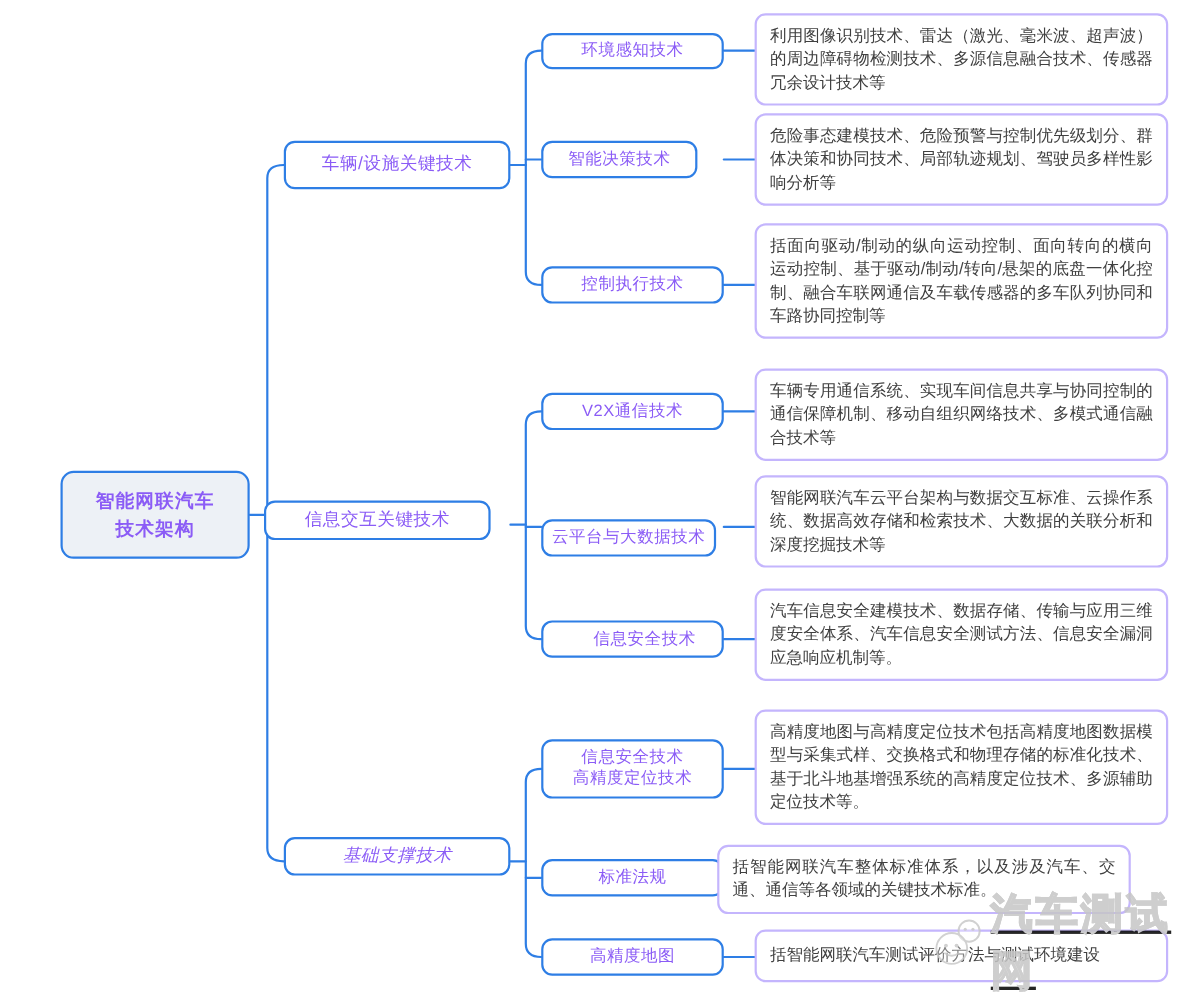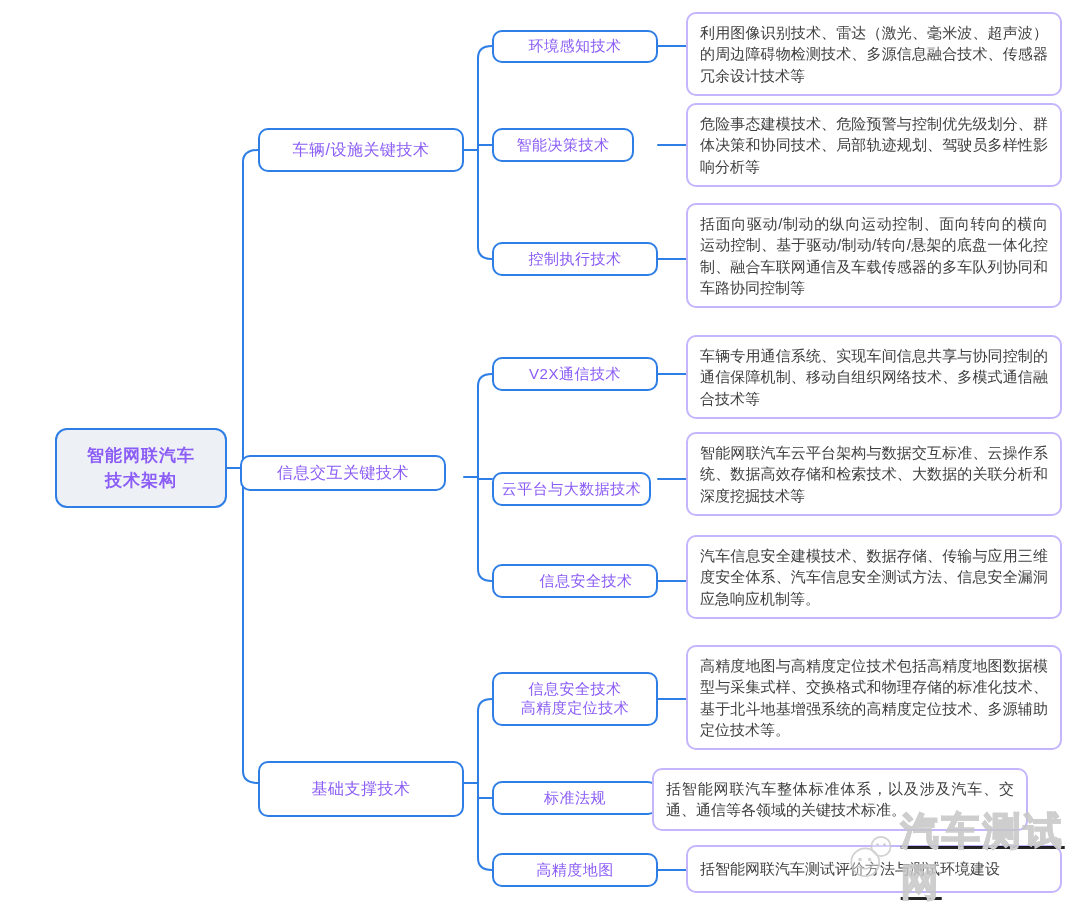--- a/index.html
+++ b/index.html
@@ -75,21 +75,21 @@
       <path d="M658,798 L686,798"></path>
       <path d="M658,870 L686,870"></path>
     </g>
   </svg>
 
   <div class="node root" style="left:55px;top:428px;width:172px;height:80px;">智能网联汽车
 技术架构</div>
 
   <div class="node branch" style="left:258px;top:128px;width:206px;height:44px;">车辆/设施关键技术</div>
   <div class="node branch" style="left:240px;top:455px;width:206px;height:36px;font-family:Liberation Serif, serif;">信息交互关键技术</div>
-  <div class="node branch" style="left:258px;top:761px;width:206px;height:56px;">基础支撑技术</div>
+  <div class="node branch" style="left:258px;top:761px;width:206px;height:35px;font-style:italic;">基础支撑技术</div>
 
   <div class="node sub" style="left:492px;top:30px;width:166px;height:33px;">环境感知技术</div>
   <div class="node sub" style="left:492px;top:128px;width:142px;height:34px;">智能决策技术</div>
   <div class="node sub" style="left:492px;top:242px;width:166px;height:34px;">控制执行技术</div>
 
   <div class="node sub" style="left:492px;top:357px;width:166px;height:34px;">V2X通信技术</div>
   <div class="node sub" style="left:492px;top:462px;width:159px;height:34px;margin-top:10px;">云平台与大数据技术</div>
   <div class="node sub" style="left:492px;top:564px;width:166px;height:34px;padding-left:22px;">信息安全技术</div>
 
   <div class="node sub" style="left:492px;top:672px;width:166px;height:54px;">信息安全技术

